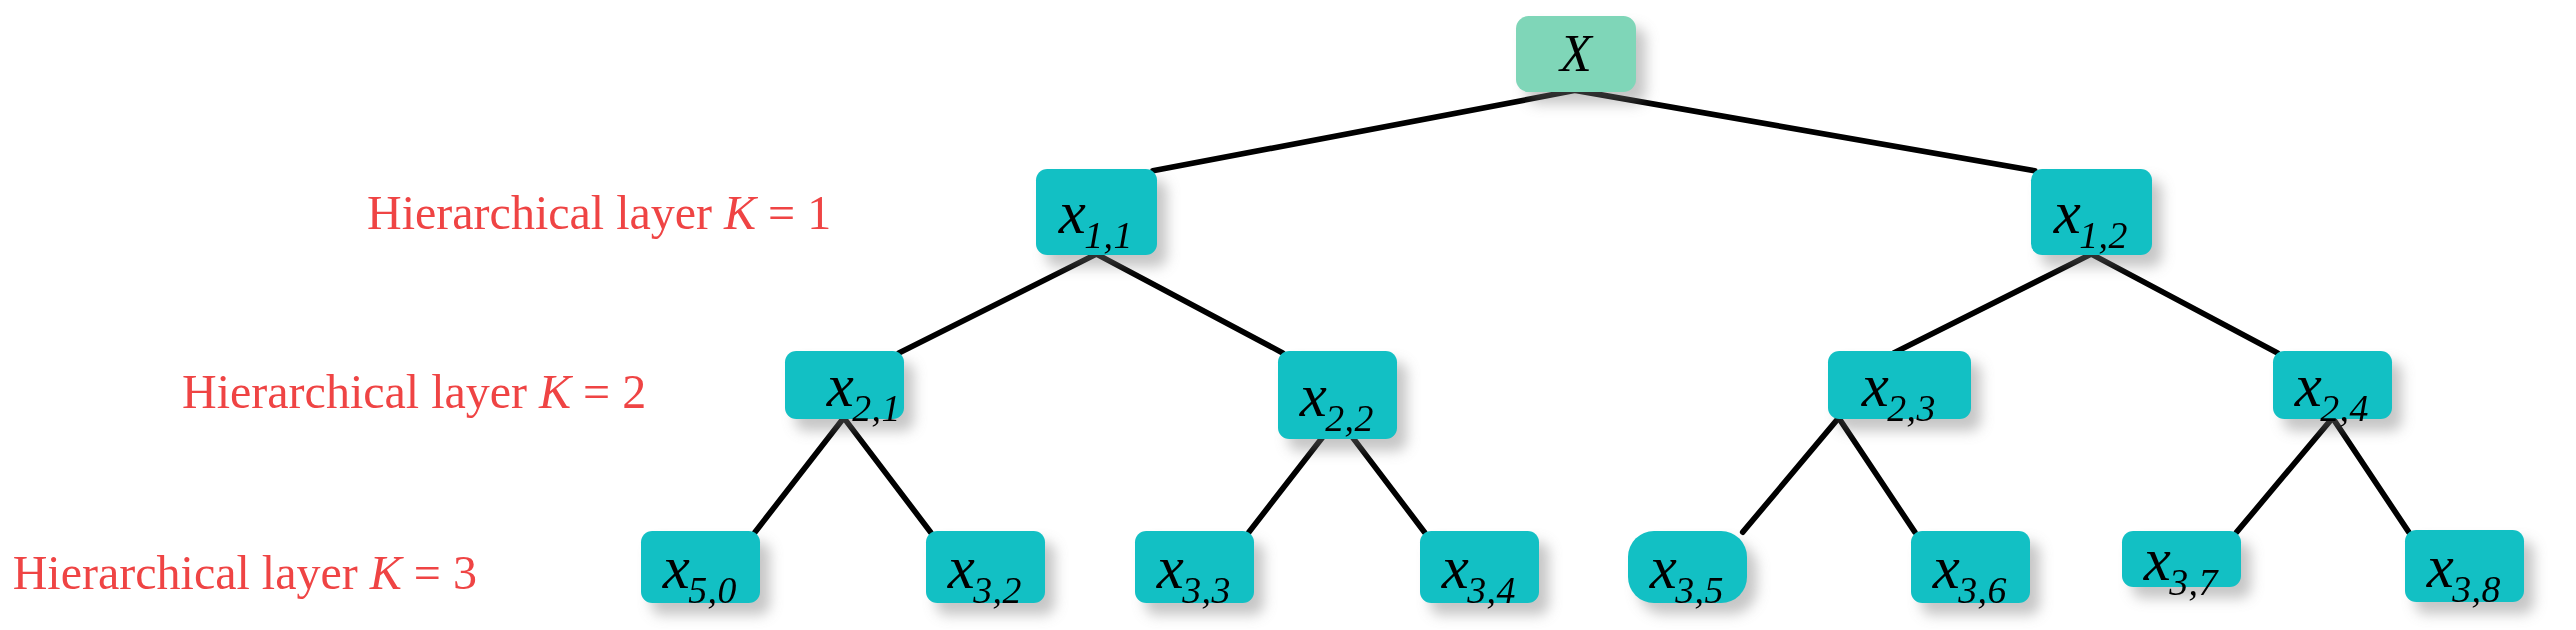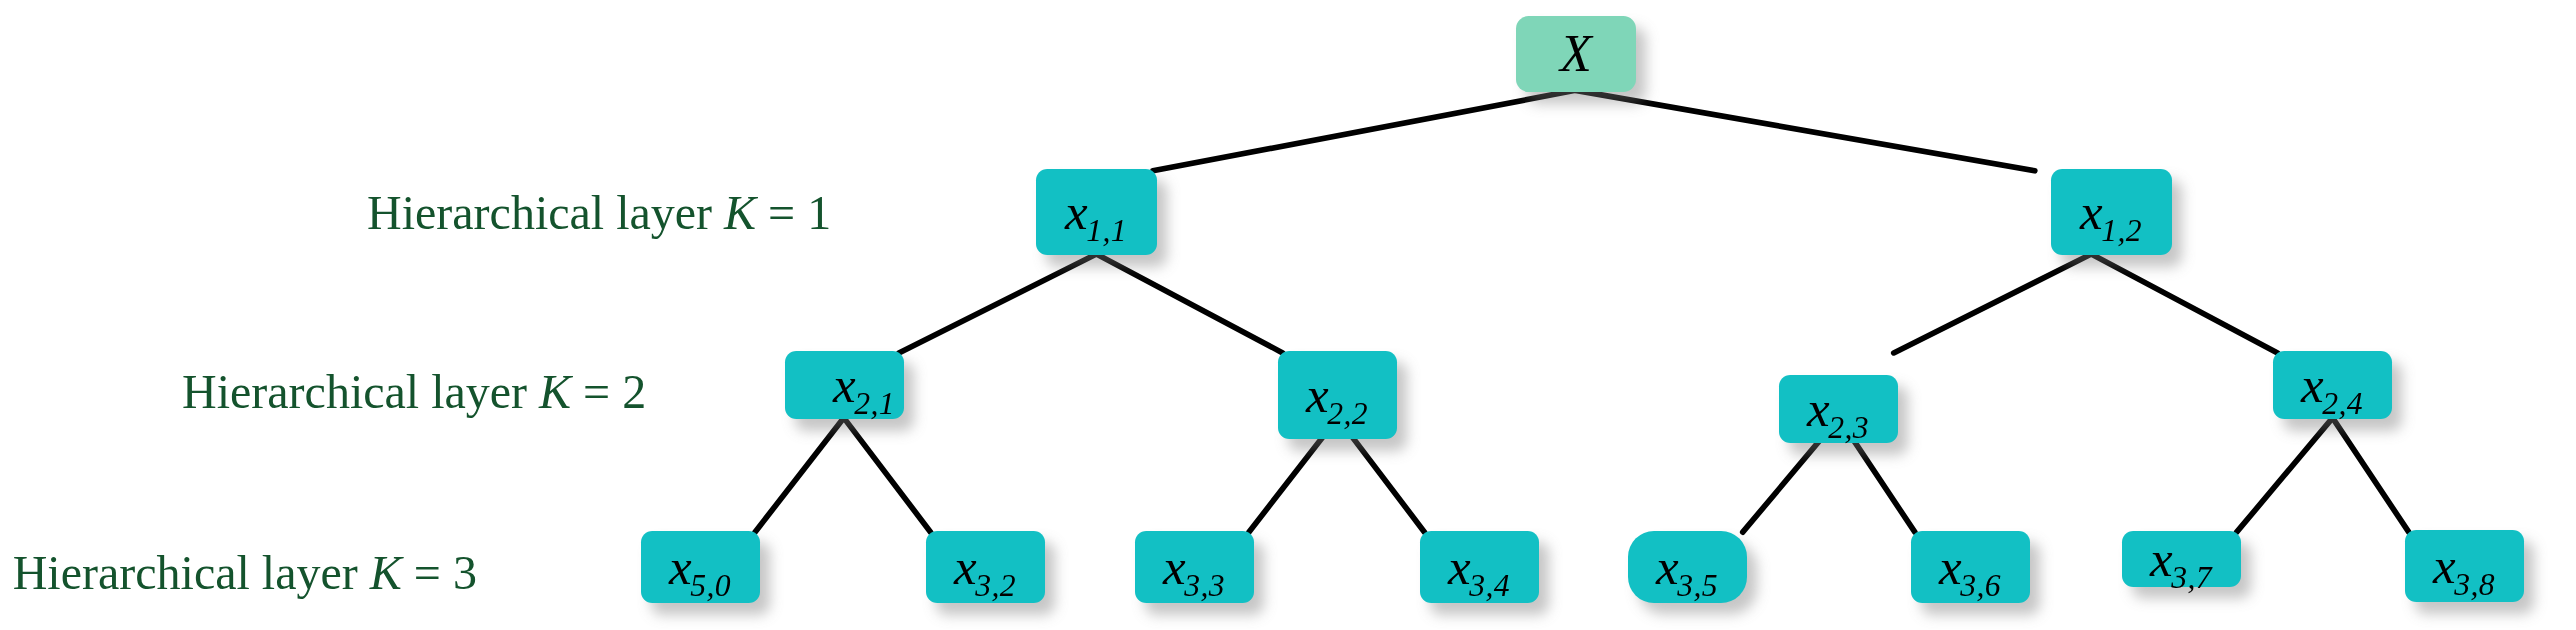--- a/index.html
+++ b/index.html
@@ -56,38 +56,38 @@
     white-space: nowrap;
     position: relative;
     display: inline-block;
   }
   .node.root .lbl {
     font-size: 52px;
   }
   .node.lv1 .lbl,
   .node.lv2 .lbl,
   .node.lv3 .lbl {
-    font-size: 51px;
+    font-size: 61px;
   }
   
   .lbl .sub {
     font-size: 0.62em;
     font-style: italic;
     position: relative;
     top: 0.40em;
     left: -0.04em;
     letter-spacing: 0.01em;
   }
   
   .row-label {
     position: absolute;
     z-index: 2;
     font-family: "Liberation Serif", "DejaVu Serif", serif;
     font-size: 48px;
-    color: #14532d;
+    color: #ef4444;
     white-space: nowrap;
     line-height: 1;
   }
   .row-label .kvar {
     font-style: italic;
   }
 </style>
 </head>
 <body>
 
@@ -114,30 +114,30 @@
   <div class="row-label" id="rowlbl1" style="left: 182px; top: 368px;"><span>Hierarchical layer </span><span class="kvar">K</span><span> = </span><span>2</span></div>
   <div class="row-label" id="rowlbl2" style="left: 12.7px; top: 549px;"><span>Hierarchical layer </span><span class="kvar">K</span><span> = </span><span>3</span></div>
 
   <div id="node-layer">
       <div class="node root" style="left: 1516px; top: 15.5px; width: 120px; height: 76px;">
         <span class="lbl"><span>X</span></span>
       </div>
       <div class="node lv1" style="left: 1036px; top: 169px; width: 121px; height: 86px;">
         <span class="lbl"><span>x</span><span class="sub">1,1</span></span>
       </div>
-      <div class="node lv1" style="left: 2031px; top: 169px; width: 121px; height: 86px; margin-left: 20px;">
+      <div class="node lv1" style="left: 2031px; top: 169px; width: 121px; height: 86px;">
         <span class="lbl"><span>x</span><span class="sub">1,2</span></span>
       </div>
       <div class="node lv2" style="left: 785px; top: 351px; width: 119px; height: 68px; padding-left: 40px;">
         <span class="lbl"><span>x</span><span class="sub">2,1</span></span>
       </div>
       <div class="node lv2" style="left: 1278px; top: 351px; width: 119px; height: 88px;">
         <span class="lbl"><span>x</span><span class="sub">2,2</span></span>
       </div>
-      <div class="node lv2" style="left: 1779px; top: 351px; width: 119px; height: 68px; margin-top: 24px;">
+      <div class="node lv2" style="left: 1828px; top: 351px; width: 143px; height: 68px;">
         <span class="lbl"><span>x</span><span class="sub">2,3</span></span>
       </div>
       <div class="node lv2" style="left: 2273px; top: 351px; width: 119px; height: 68px; text-align: right;">
         <span class="lbl"><span>x</span><span class="sub">2,4</span></span>
       </div>
       <div class="node lv3" style="left: 641px; top: 531px; width: 119px; height: 72px;">
         <span class="lbl"><span>x</span><span class="sub">5,0</span></span>
       </div>
       <div class="node lv3" style="left: 926px; top: 531px; width: 119px; height: 72px;">
         <span class="lbl"><span>x</span><span class="sub">3,2</span></span>

